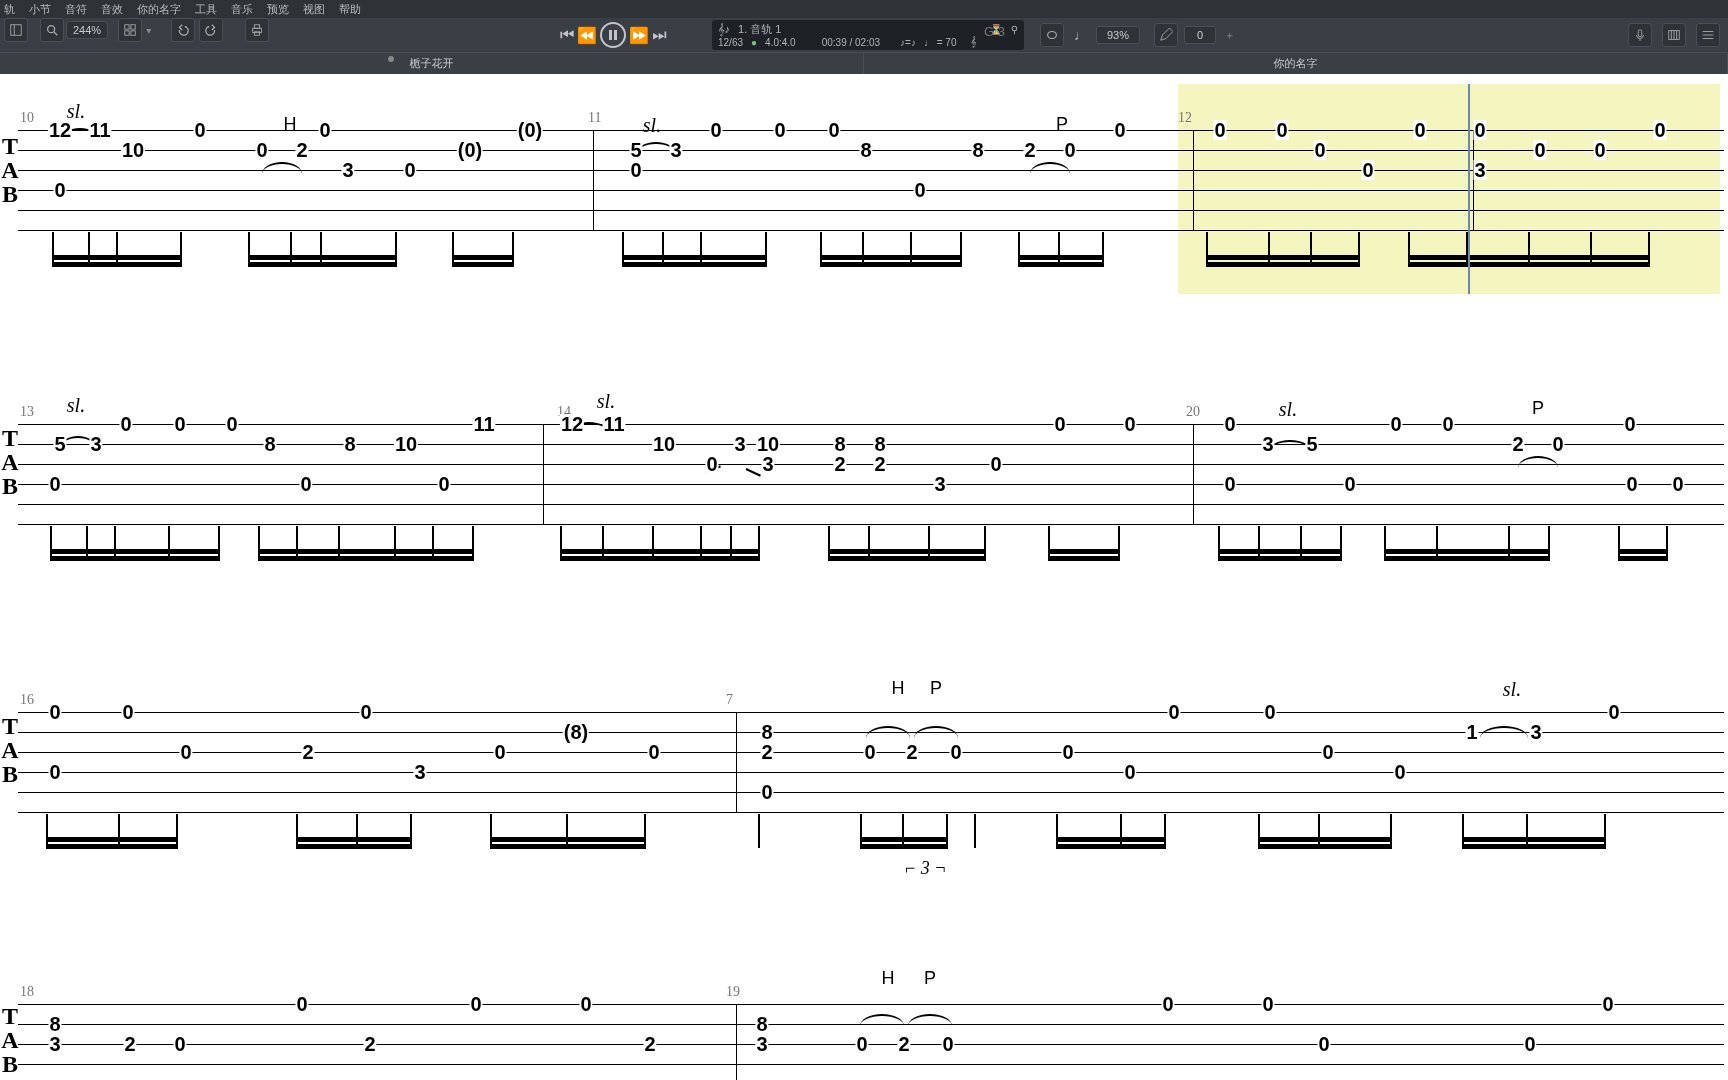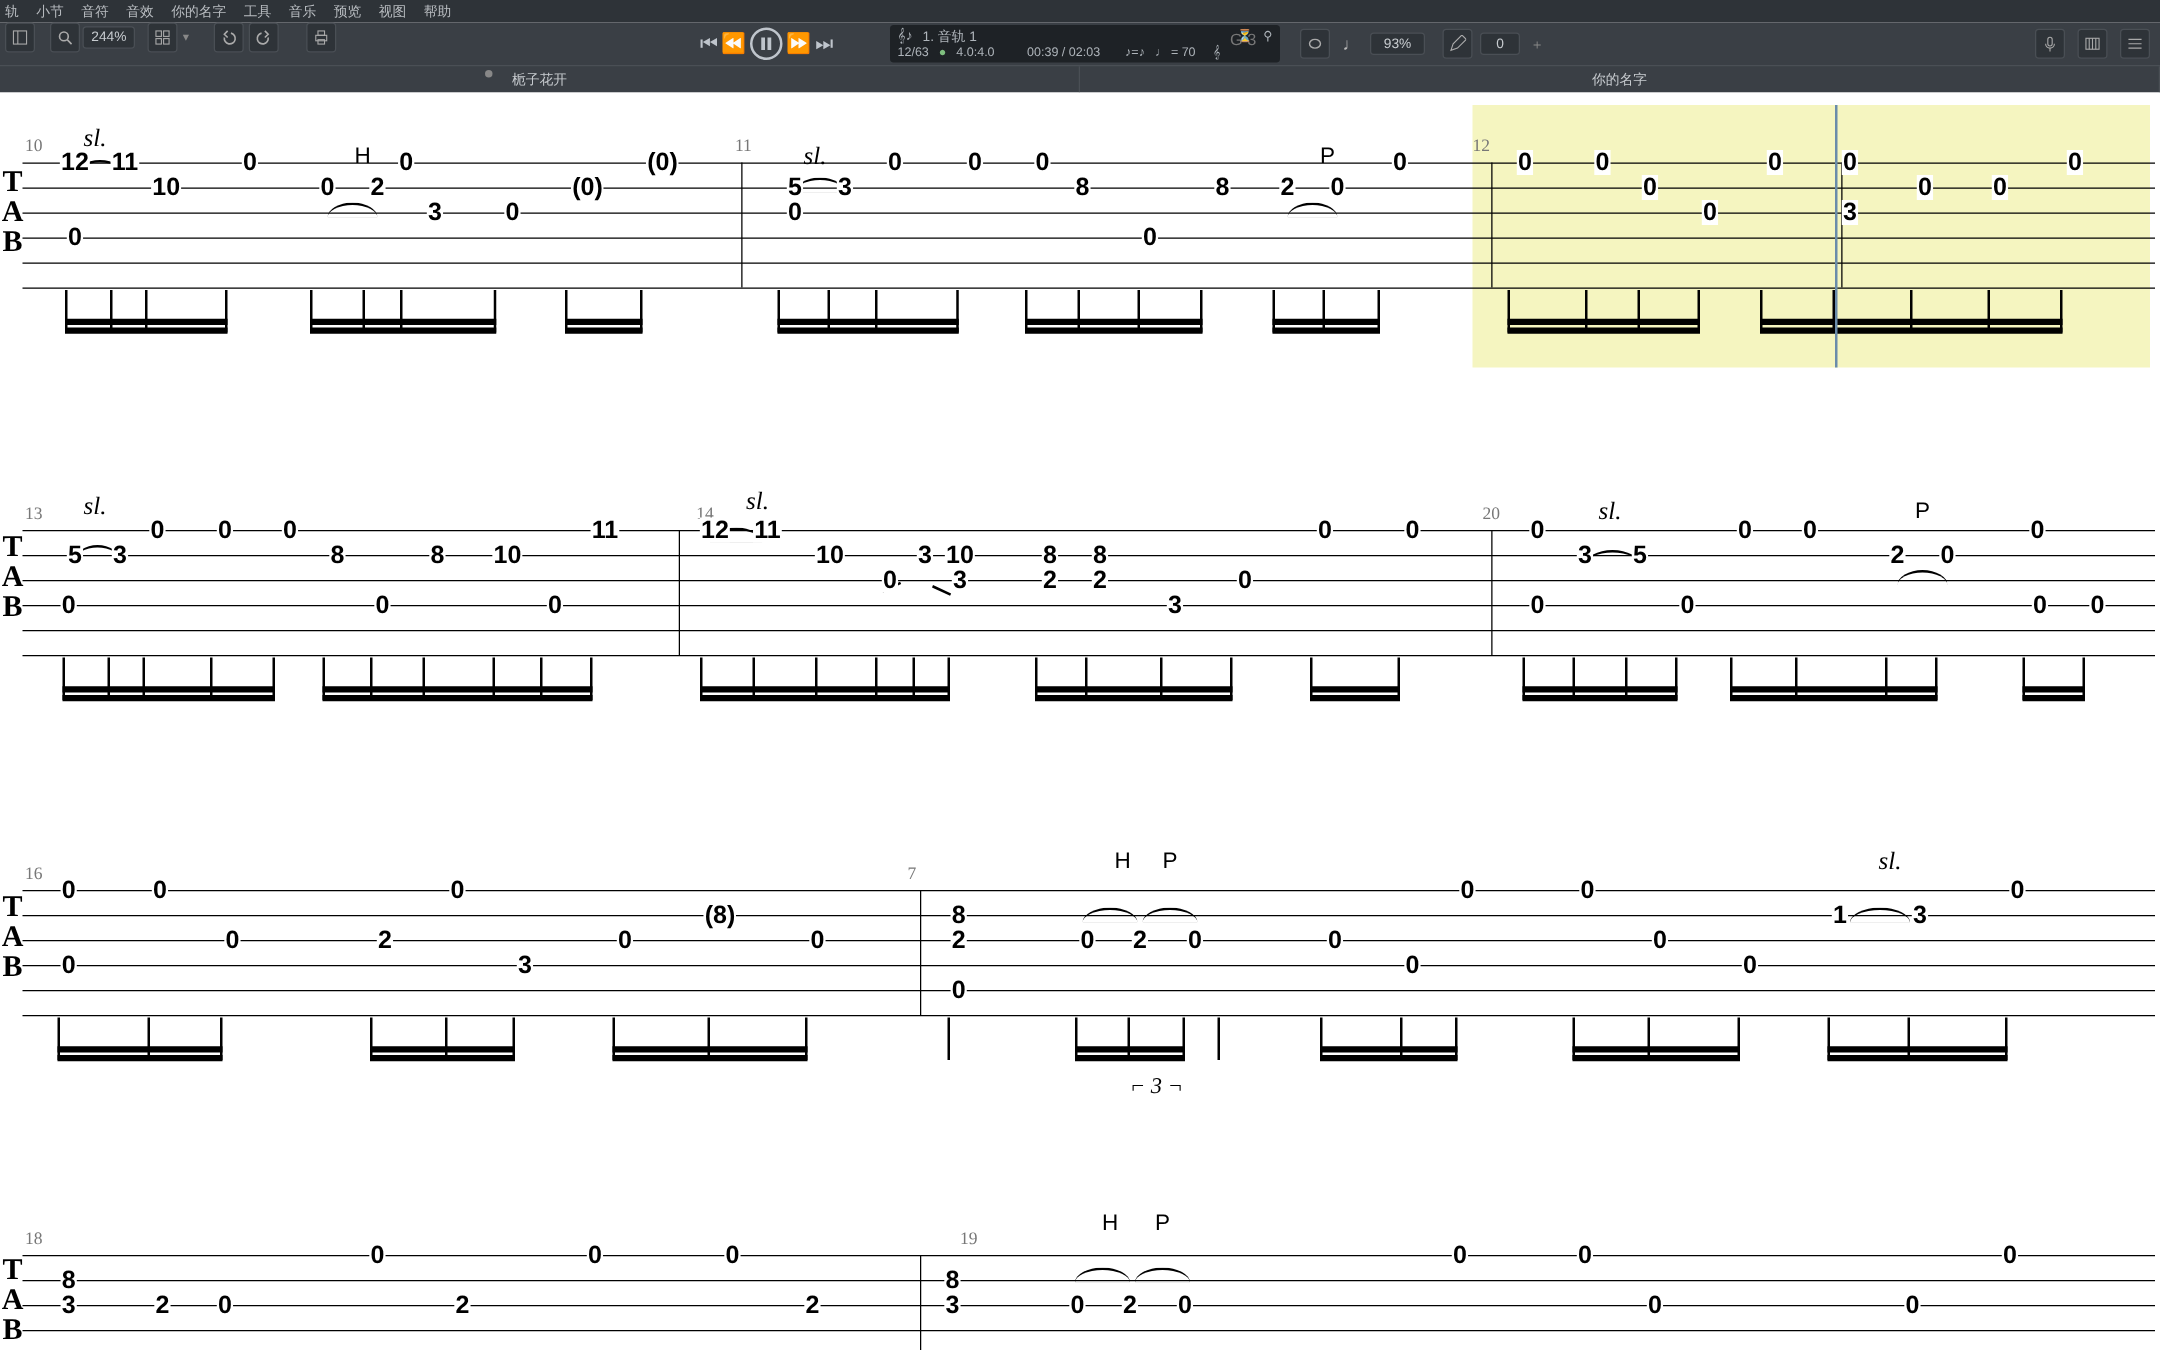--- a/index.html
+++ b/index.html
@@ -736,21 +736,21 @@
         <div>B</div>
       </div>
       <div class="staff" style="top: 30px;">
         <div class="line" style="top: 0px;"></div>
         <div class="line" style="top: 20px;"></div>
         <div class="line" style="top: 40px;"></div>
         <div class="line" style="top: 60px;"></div>
         <div class="barline" style="left: 718px;"></div>
       </div>
       <div class="measure-num" style="left: 20px; top: 10px;">18</div>
-      <div class="measure-num" style="left: 768px; top: 10px;">19</div>
+      <div class="measure-num" style="left: 726px; top: 10px;">19</div>
       <div class="tech upright" style="left: 888px; top: -6px;">H</div>
       <div class="tech upright" style="left: 930px; top: -6px;">P</div>
       <div class="tie" style="left: 860px; top: 40px; width: 44px;"></div>
       <div class="tie" style="left: 908px; top: 40px; width: 44px;"></div>
       <div class="note" style="left: 55px; top: 50px;">8</div>
       <div class="note" style="left: 55px; top: 70px;">3</div>
       <div class="note" style="left: 130px; top: 70px;">2</div>
       <div class="note" style="left: 180px; top: 70px;">0</div>
       <div class="note" style="left: 302px; top: 30px;">0</div>
       <div class="note" style="left: 370px; top: 70px;">2</div>

